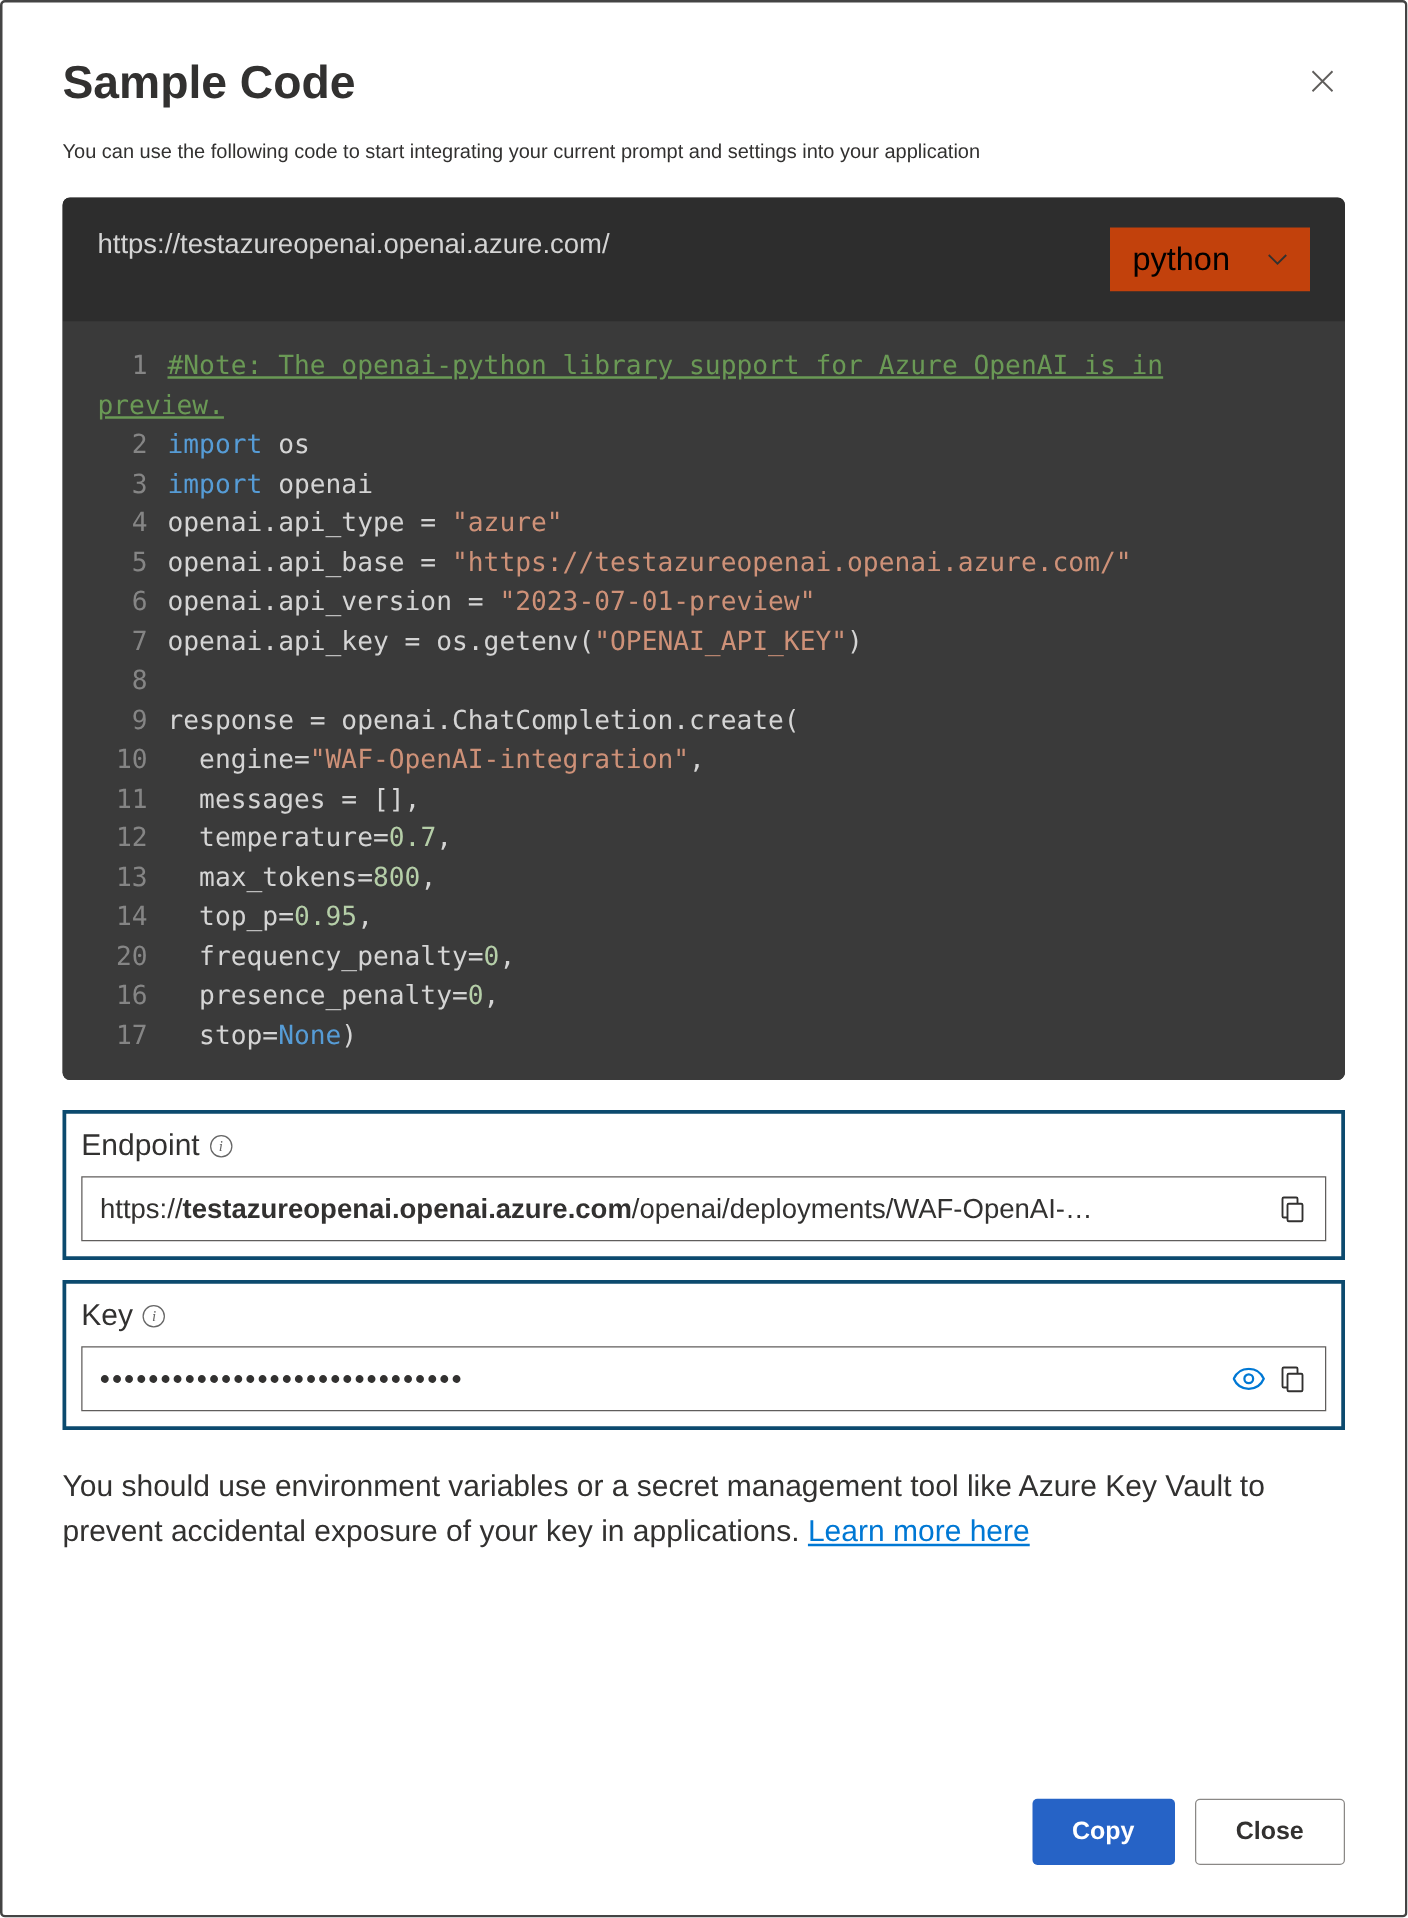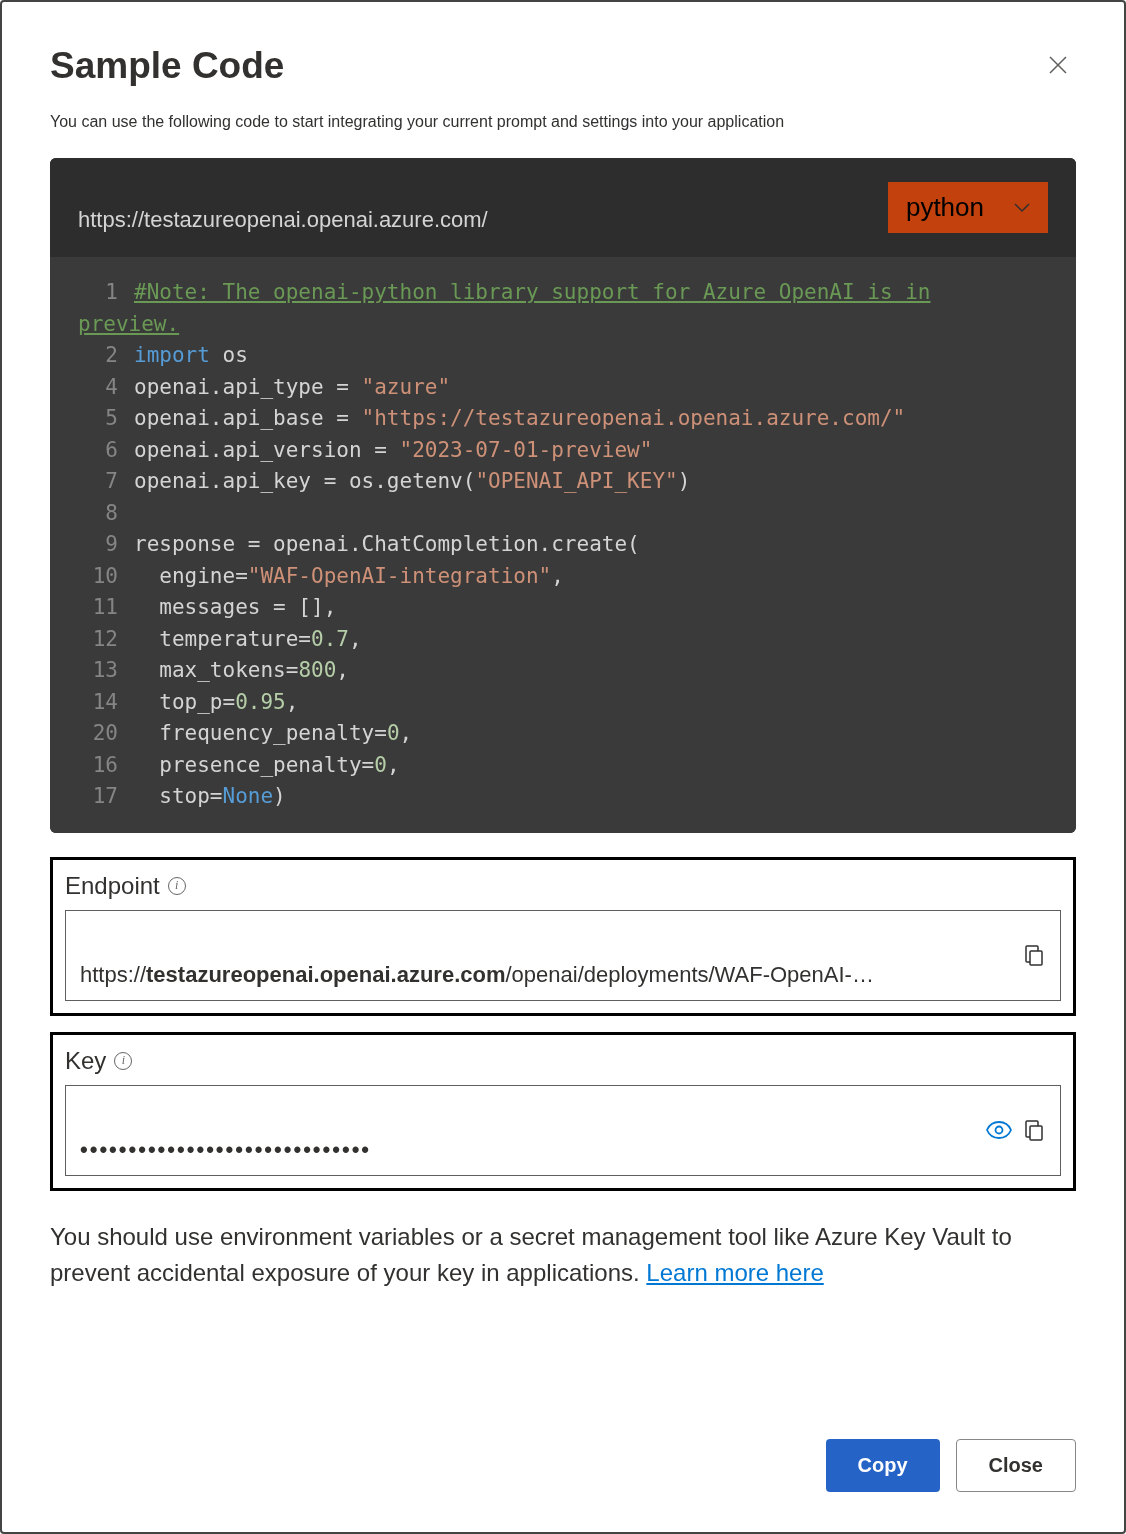--- a/index.html
+++ b/index.html
@@ -48,21 +48,21 @@
     }
     .code-container {
       margin: 0 48px 24px 48px;
       background: #2d2d2d;
       border-radius: 6px;
       overflow: hidden;
     }
     .code-header {
       display: flex;
       justify-content: space-between;
-      align-items: flex-end;
+      align-items: flex-start;
       padding: 24px 28px;
       background: #2d2d2d;
     }
     .endpoint-url {
       color: #d4d4d4;
       font-size: 22px;
     }
     .language-select {
       background: #c2410c;
       border: none;
@@ -97,21 +97,21 @@
       margin-right: 16px;
     }
     .tok-comment { color: #6a9955; text-decoration: underline; }
     .tok-keyword { color: #569cd6; }
     .tok-string { color: #ce9178; }
     .tok-number { color: #b5cea8; }
     .tok-none { color: #569cd6; }
     .tok-default { color: #d4d4d4; }
     .field-group {
       margin: 0 48px 16px 48px;
-      border: 3px solid #000000;
+      border: 3px solid #0c4a6e;
       padding: 12px;
     }
     .field-label {
       display: flex;
       align-items: center;
       gap: 8px;
       font-size: 24px;
       color: #323130;
       margin-bottom: 10px;
       font-weight: 400;
@@ -136,21 +136,20 @@
       padding: 12px 14px;
       font-size: 22px;
       gap: 10px;
     }
     .field-input .value {
       flex: 1;
       overflow: hidden;
       text-overflow: ellipsis;
       white-space: nowrap;
       color: #323130;
-      margin-top: 39px;
     }
     .field-input .bold-part {
       font-weight: 700;
     }
     .icon-btn {
       cursor: pointer;
       display: inline-flex;
       align-items: center;
       color: #323130;
     }
@@ -220,20 +219,21 @@
           <svg width="16" height="10" viewBox="0 0 16 10">
               <path d="M1 1 L8 8 L15 1" stroke="#323130" stroke-width="1.5" fill="none"></path>
             </svg>
         </span>
       </div>
     </div>
     <div class="code-block" id="code-block">
         <span class="code-line"><span class="line-num">1</span><span class="tok-comment">#Note: The openai-python library support for Azure OpenAI is in</span></span>
         <span class="code-line"><span class="tok-comment">preview.</span></span>
         <span class="code-line"><span class="line-num">2</span><span class="tok-keyword">import</span><span class="tok-default"> os</span></span>
+        <span class="code-line"><span class="line-num">3</span><span class="tok-keyword">import</span><span class="tok-default"> openai</span></span>
         <span class="code-line"><span class="line-num">4</span><span class="tok-default">openai.api_type = </span><span class="tok-string">"azure"</span></span>
         <span class="code-line"><span class="line-num">5</span><span class="tok-default">openai.api_base = </span><span class="tok-string">"https://testazureopenai.openai.azure.com/"</span></span>
         <span class="code-line"><span class="line-num">6</span><span class="tok-default">openai.api_version = </span><span class="tok-string">"2023-07-01-preview"</span></span>
         <span class="code-line"><span class="line-num">7</span><span class="tok-default">openai.api_key = os.getenv(</span><span class="tok-string">"OPENAI_API_KEY"</span><span class="tok-default">)</span></span>
         <span class="code-line"><span class="line-num">8</span></span>
         <span class="code-line"><span class="line-num">9</span><span class="tok-default">response = openai.ChatCompletion.create(</span></span>
         <span class="code-line"><span class="line-num">10</span><span class="tok-default">  engine=</span><span class="tok-string">"WAF-OpenAI-integration"</span><span class="tok-default">,</span></span>
         <span class="code-line"><span class="line-num">11</span><span class="tok-default">  messages = [],</span></span>
         <span class="code-line"><span class="line-num">12</span><span class="tok-default">  temperature=</span><span class="tok-number">0.7</span><span class="tok-default">,</span></span>
         <span class="code-line"><span class="line-num">13</span><span class="tok-default">  max_tokens=</span><span class="tok-number">800</span><span class="tok-default">,</span></span>

